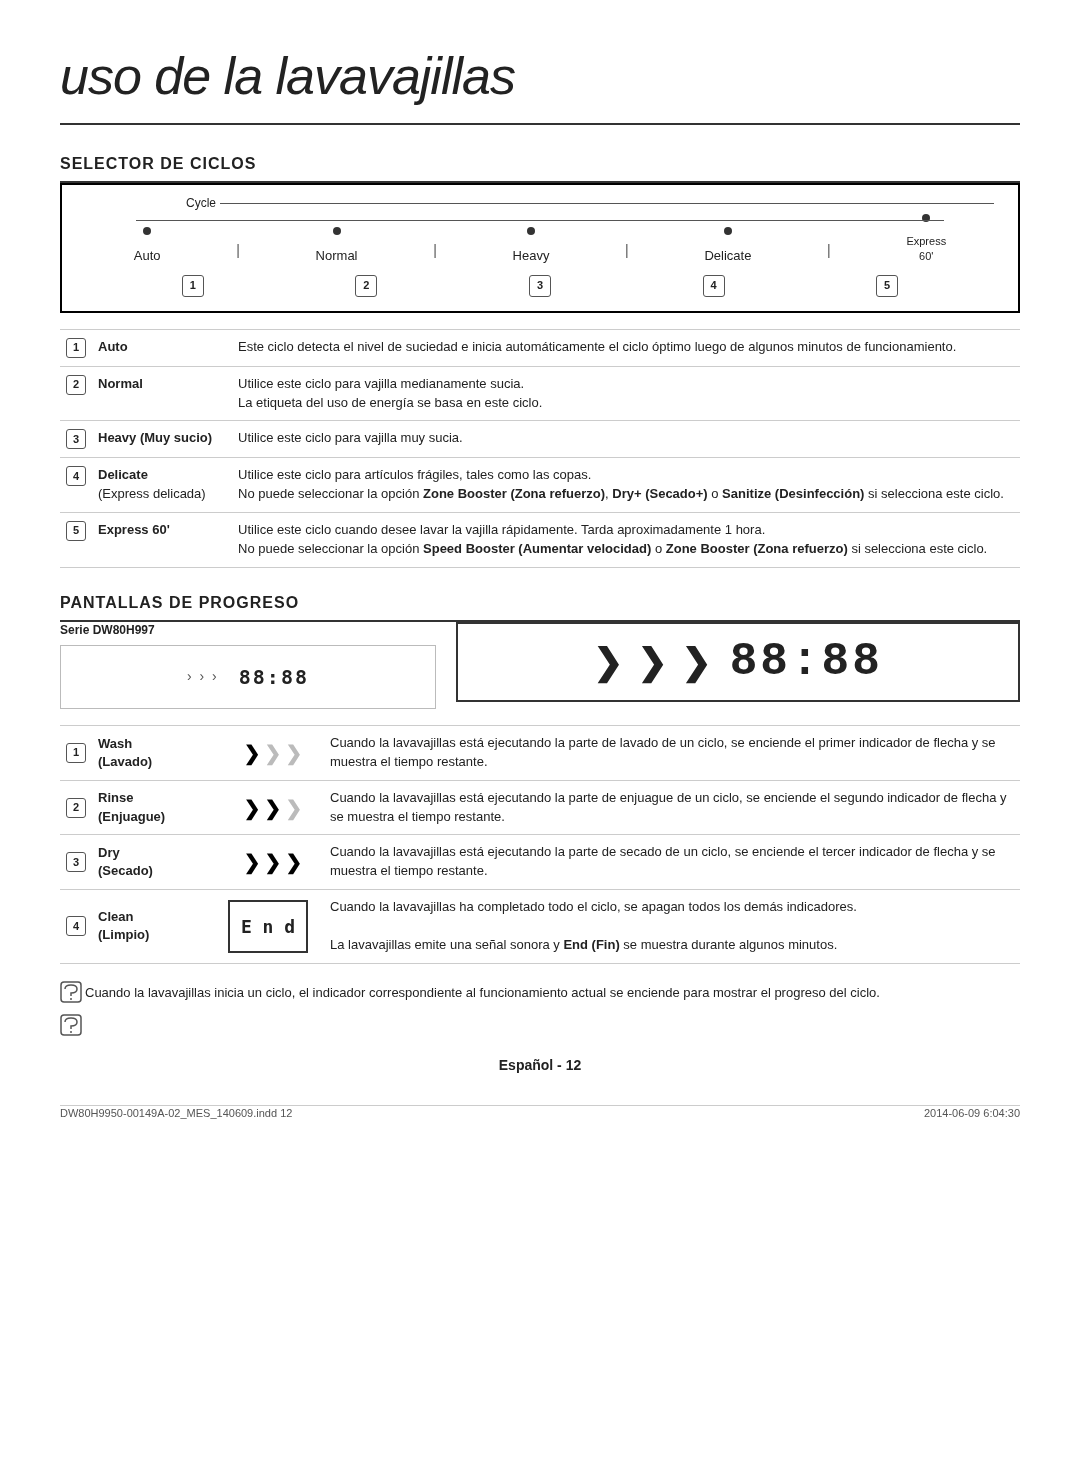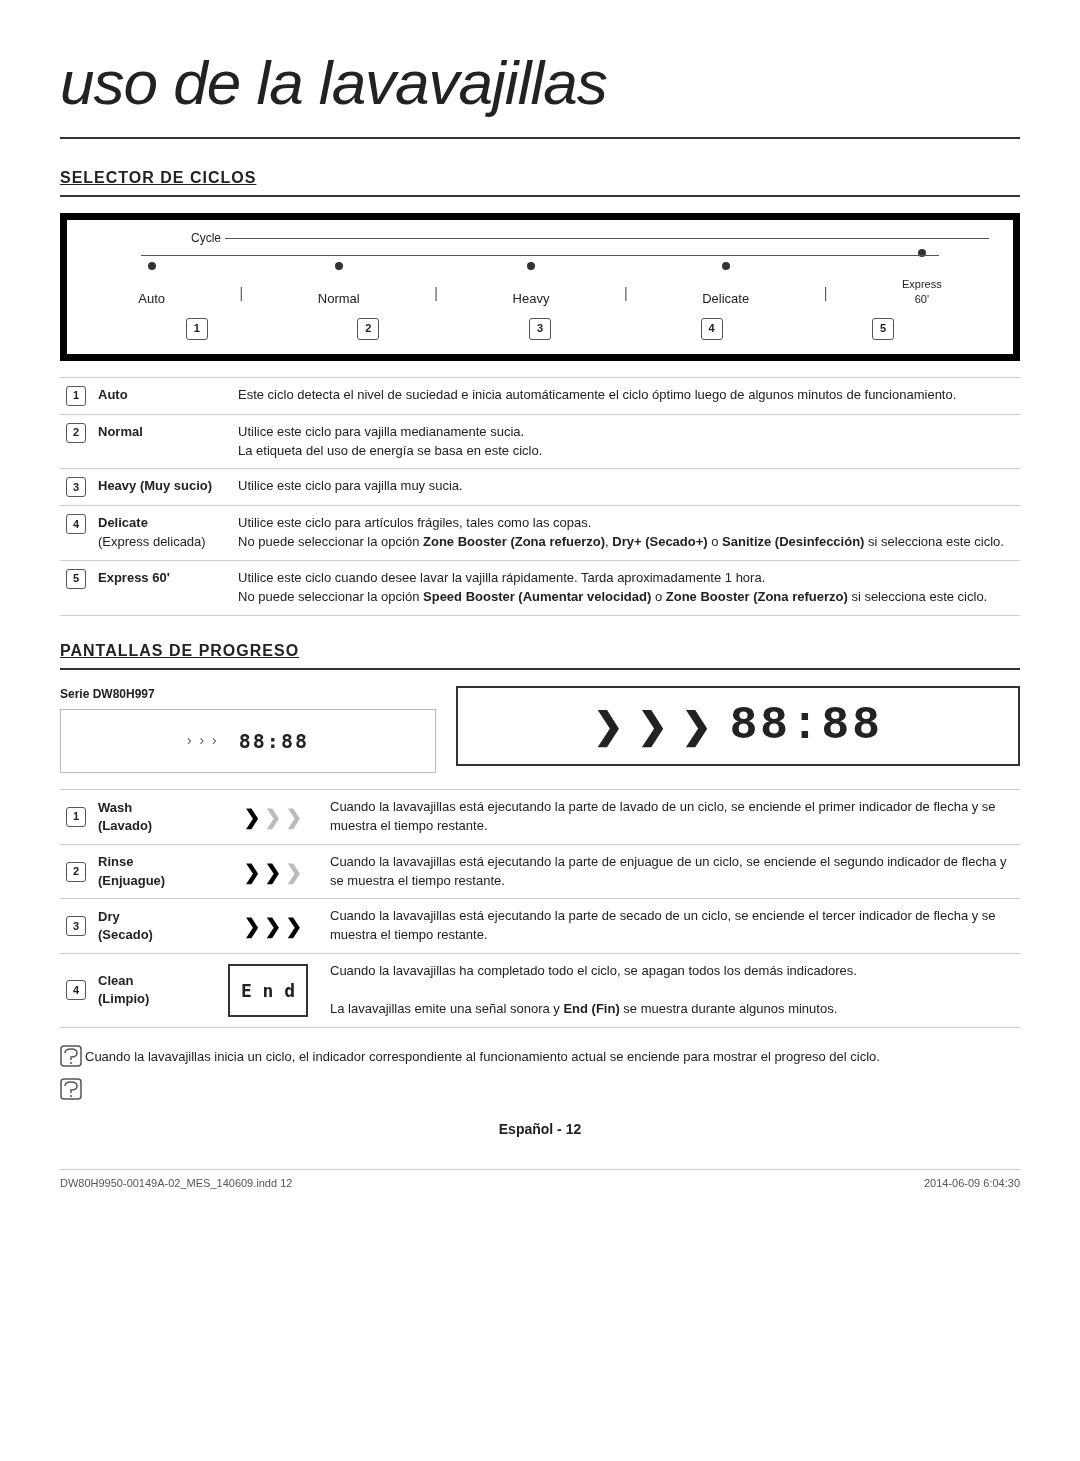--- a/index.html
+++ b/index.html
@@ -9,45 +9,44 @@
       width: 1080px;
       min-height: 1461px;
       padding: 40px 60px 40px 60px;
       color: #222;
       font-size: 14px;
       line-height: 1.4;
     }
 
     
     .page-title {
-      font-size: 62px;
+      font-size: 52px;
       font-weight: 300;
       color: #222;
       border-bottom: 2px solid #333;
       padding-bottom: 10px;
       margin-bottom: 28px;
       letter-spacing: -1px;
       font-style: italic;
     }
 
     
     .section-heading {
       font-size: 16px;
       font-weight: 900;
       letter-spacing: 1px;
       border-bottom: 2px solid #333;
       padding-bottom: 6px;
-      margin-bottom: 16px;
+      margin-bottom: 0;
       text-transform: uppercase;
-      text-decoration: underline;
     }
 
     
     .cycle-diagram {
-      border: 7px solid #000000;
+      border: 2px solid #000000;
       padding: 10px 14px 14px 14px;
       margin-bottom: 16px;
       position: relative;
     }
 
     .cycle-line {
       display: flex;
       align-items: flex-end;
       justify-content: space-around;
       padding: 0 20px;
@@ -61,21 +60,21 @@
       left: 60px;
       right: 60px;
       height: 1px;
       background: #555;
     }
 
     .cycle-dot-group {
       display: flex;
       flex-direction: column;
       align-items: center;
-      gap: 20px;
+      gap: 12px;
     }
 
     .cycle-dot {
       width: 8px;
       height: 8px;
       background: #333;
       border-radius: 50%;
     }
 
     .cycle-name {
@@ -282,21 +281,20 @@
 
     .note-text {
       font-size: 13px;
       line-height: 1.45;
     }
 
     
     .footer {
       border-top: 1px solid #ccc;
       margin-top: 30px;
-      padding-top: 6px;
       display: flex;
       justify-content: space-between;
       font-size: 11px;
       color: #555;
     }
 
     .page-number {
       font-size: 14px;
       font-weight: bold;
       text-align: center;

